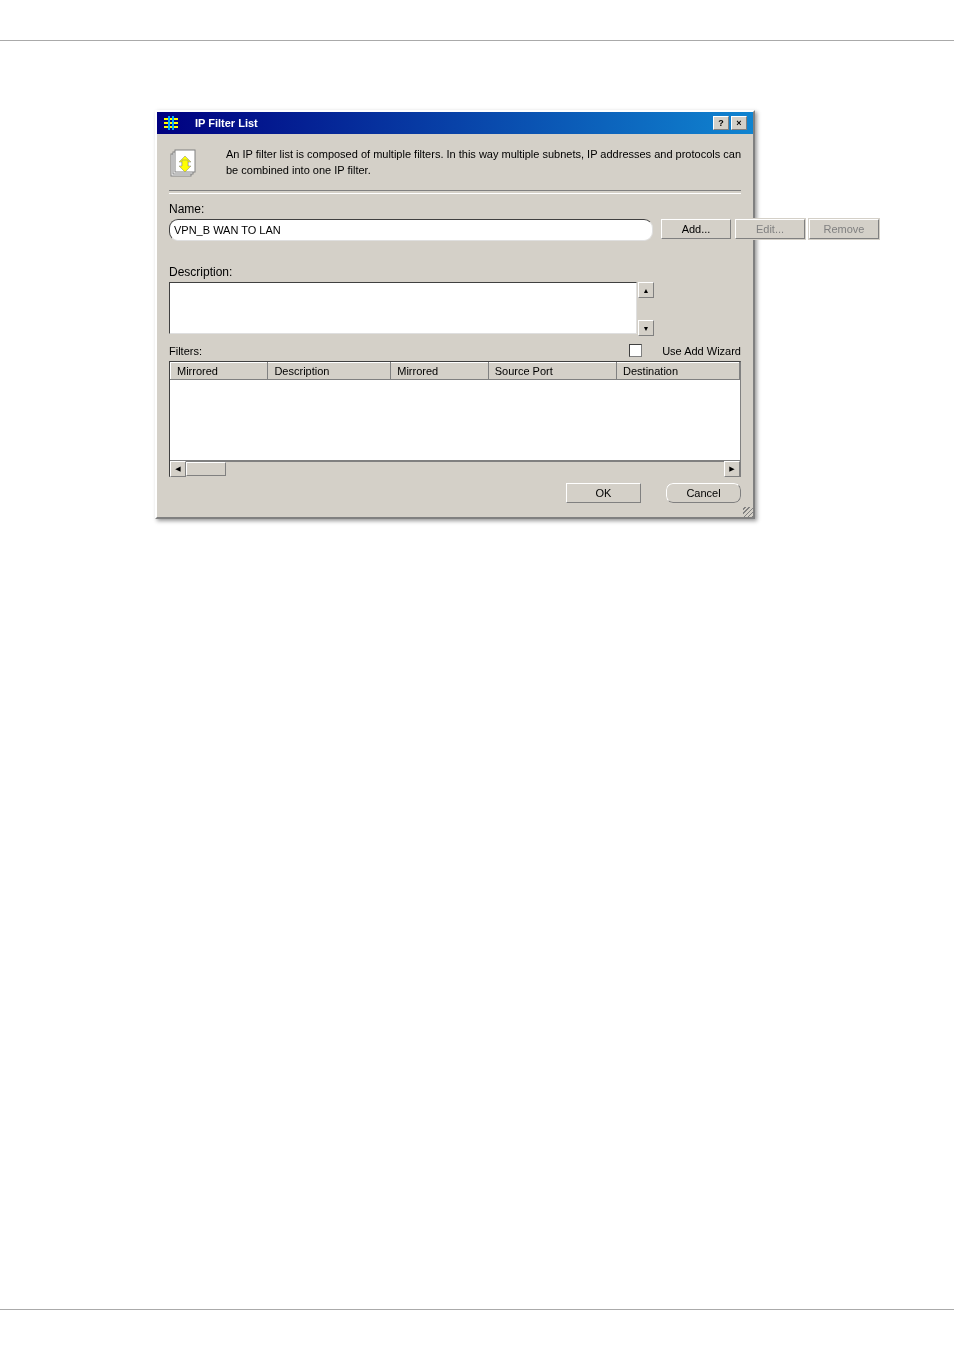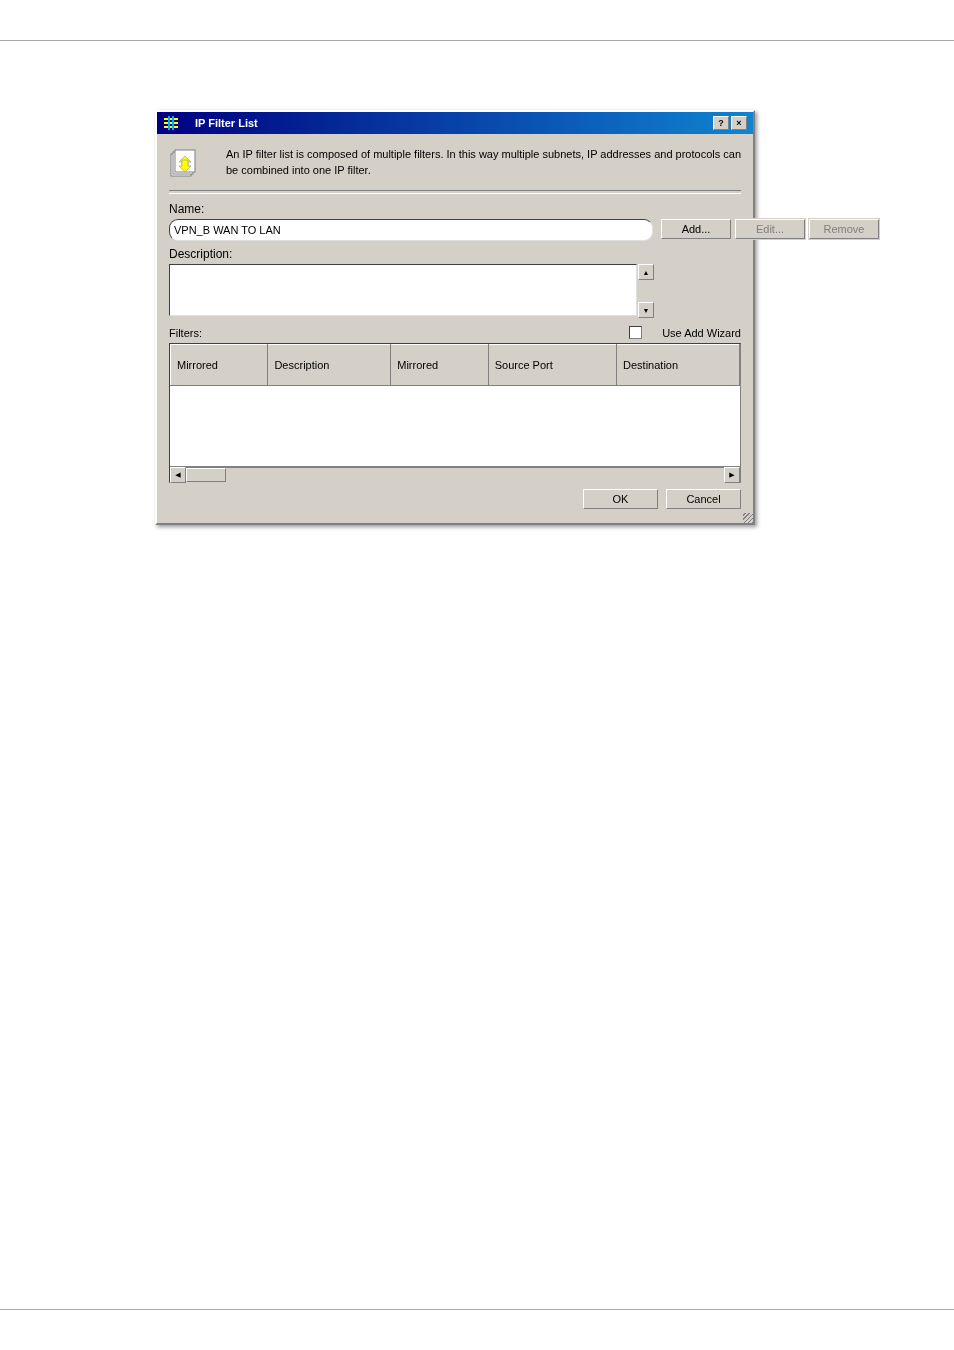--- a/index.html
+++ b/index.html
@@ -276,21 +276,21 @@
       width: 100%;
       border-collapse: collapse;
       font-size: 11px;
     }
 
     .filters-table th {
       background: #d4d0c8;
       border: 1px solid #808080;
       border-top-color: #ffffff;
       border-left-color: #ffffff;
-      padding: 14px 6px;
+      padding: 2px 6px;
       text-align: left;
       font-weight: normal;
       white-space: nowrap;
       font-size: 11px;
     }
 
     .table-body {
       height: 80px;
       background: #ffffff;
     }
@@ -343,21 +343,21 @@
       display: flex;
       align-items: center;
       justify-content: center;
       font-size: 7px;
       cursor: pointer;
     }
 
     .ok-cancel-row {
       display: flex;
       justify-content: flex-end;
-      gap: 8px;
+      gap: 25px;
       margin-top: 6px;
       padding-bottom: 4px;
     }
 
     .resize-handle {
       position: absolute;
       bottom: 0;
       right: 0;
       width: 16px;
       height: 16px;
@@ -424,21 +424,21 @@
         </div>
         <div class="info-text">An IP filter list is composed of multiple filters. In this way multiple subnets, IP addresses and protocols can be combined into one IP filter.</div>
       </div>
 
       <div class="separator"></div>
       <div class="separator2"></div>
 
       <div class="field-label">Name:</div>
       <div class="main-content">
         <div class="left-section">
-          <input type="text" class="text-input" style="margin-bottom: 6px; width: calc(100% + 0px); border-radius: 9px;" value="VPN_B WAN TO LAN">
+          <input type="text" class="text-input" style="margin-bottom: 24px; width: calc(100% + 0px); border-radius: 9px;" value="VPN_B WAN TO LAN">
 
           
           <div class="field-label">Description:</div>
           <div class="desc-area-wrapper">
             <textarea class="text-area" style="width: calc(100% - 16px);"></textarea>
             <div class="scroll-buttons">
               <div class="scroll-btn">▲</div>
               <div class="scroll-btn">▼</div>
             </div>
           </div>
@@ -475,20 +475,20 @@
           <div class="hscroll-left">◀</div>
           <div class="hscroll-track">
             <div class="hscroll-thumb"></div>
           </div>
           <div class="hscroll-right">▶</div>
         </div>
       </div>
 
       <div class="ok-cancel-row">
         <button class="win-button" style="min-width:75px;">OK</button>
-        <button class="win-button" style="min-width:75px;">Cancel</button>
+        <button class="win-button" style="min-width:75px;border-radius:7px;">Cancel</button>
       </div>
 
     </div>
 
     <div class="resize-handle"></div>
   </div>
 </div>
 
 </body></html>

